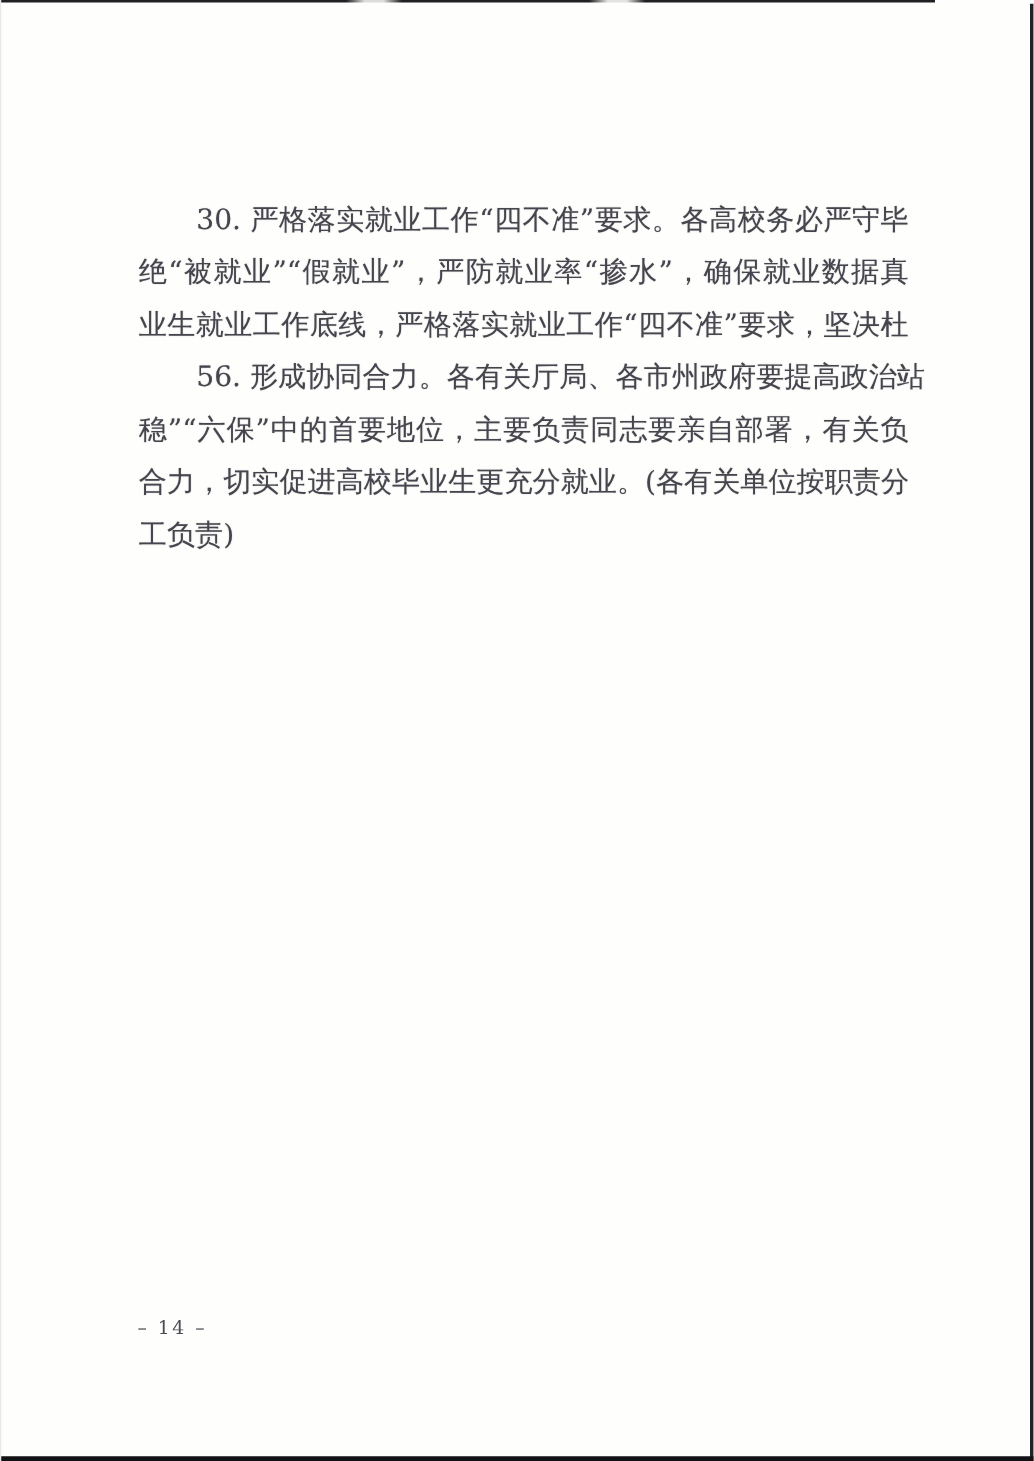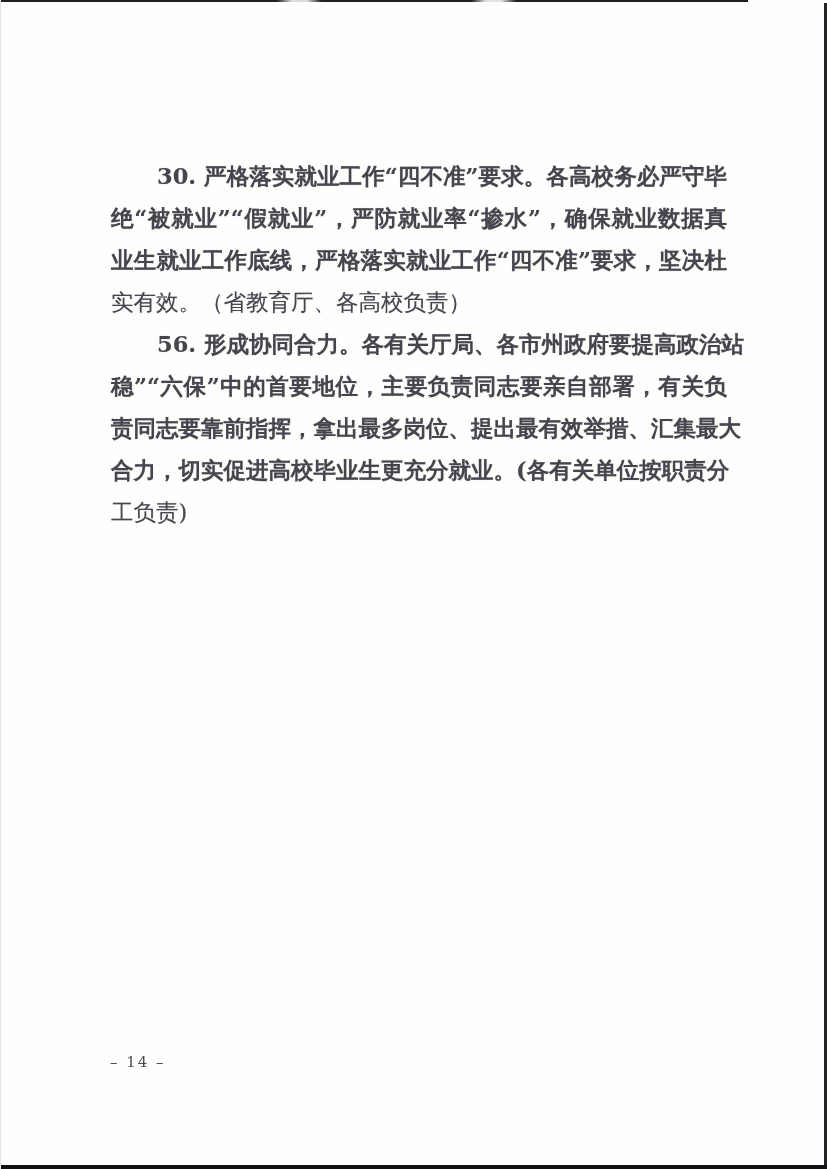--- a/index.html
+++ b/index.html
@@ -51,21 +51,20 @@
   .para { margin: 0; padding: 0; }
   .line {
     height: 42px;
     white-space: nowrap;
     overflow: visible;
   }
   .line.fill {
     text-align: justify;
     text-align-last: justify;
     text-justify: inter-character;
-    font-weight: bold;
   }
   .line.first { text-indent: 46px; }
   
   .page-number {
     position: absolute;
     left: 110px;
     top: 1053px;
     font-size: 15px;
     letter-spacing: 2px;
     color: #4b4b55;
@@ -80,27 +79,25 @@
   <div class="scan-edge right"></div>
   <div class="scan-edge bottom"></div>
   <div class="scan-edge left"></div>
 
   <main class="text-block">
 
     <section class="para">
       <div class="line first fill">30. 严格落实就业工作“四不准”要求。各高校务必严守毕</div>
       <div class="line fill">绝“被就业”“假就业”，严防就业率“掺水”，确保就业数据真</div>
       <div class="line fill">业生就业工作底线，严格落实就业工作“四不准”要求，坚决杜</div>
-      <div class="line">实有效。（省教育厅、各高校负责）</div>
     </section>
 
     <section class="para">
       <div class="line first fill">56. 形成协同合力。各有关厅局、各市州政府要提高政治站</div>
       <div class="line fill">稳”“六保”中的首要地位，主要负责同志要亲自部署，有关负</div>
-      <div class="line fill">责同志要靠前指挥，拿出最多岗位、提出最有效举措、汇集最大</div>
       <div class="line fill">合力，切实促进高校毕业生更充分就业。(各有关单位按职责分</div>
       <div class="line">工负责)</div>
     </section>
 
   </main>
 
   <div class="page-number">– 14 –</div>
 
 </div>
 

